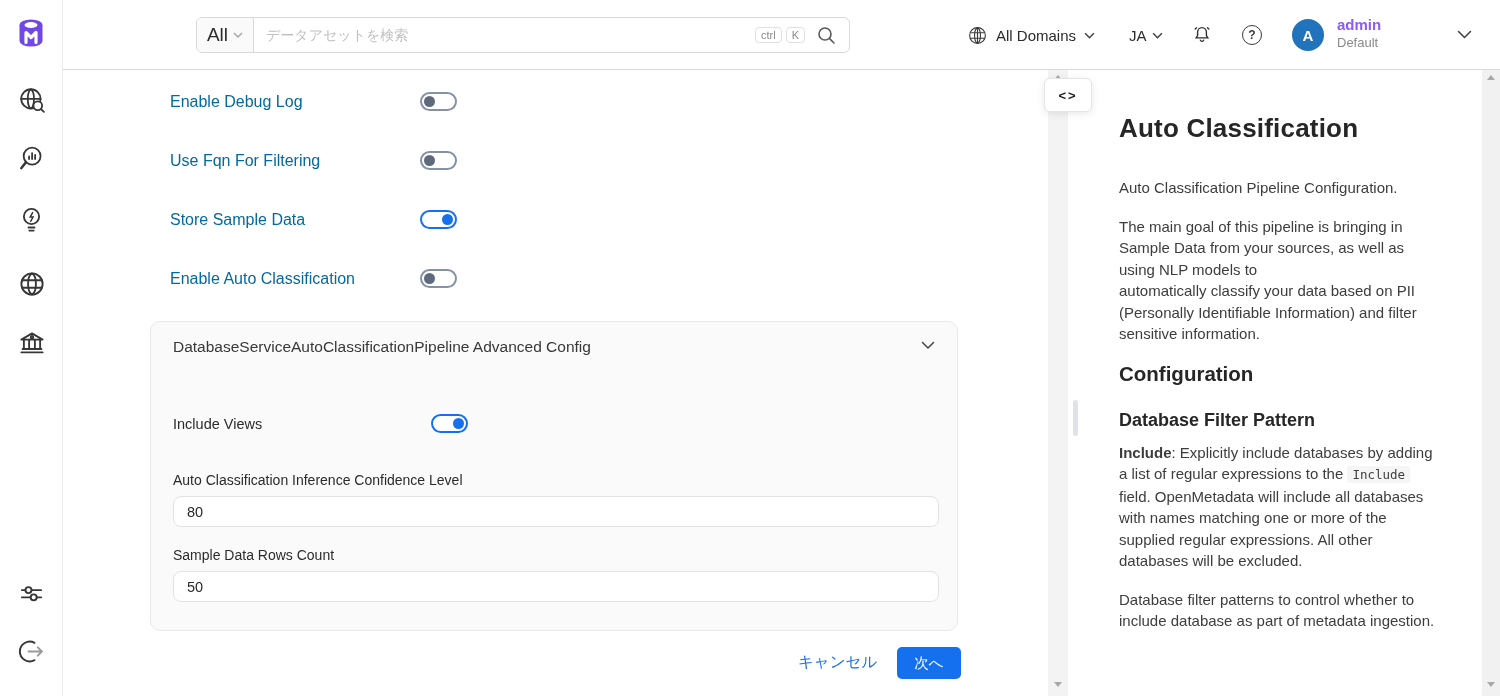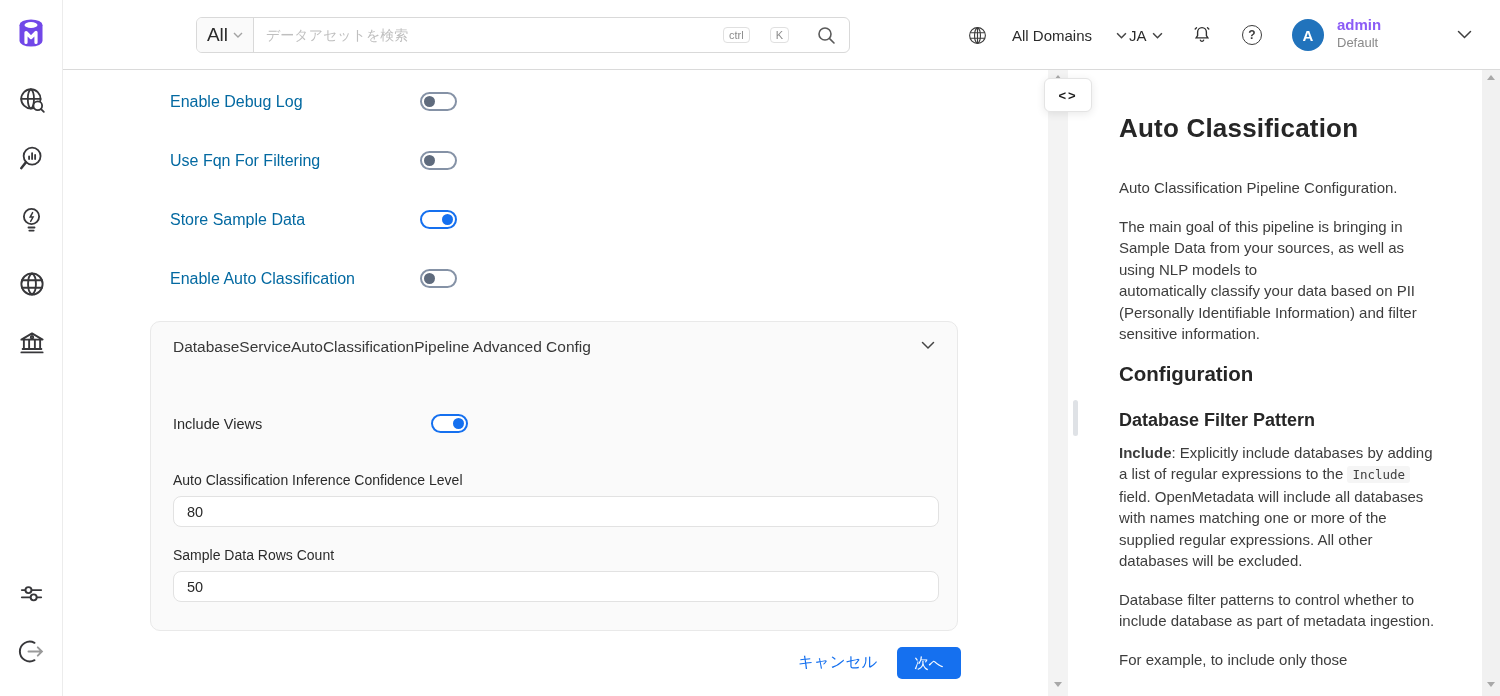--- a/index.html
+++ b/index.html
@@ -23,24 +23,24 @@
   .search-bar { position:absolute; left:133px; top:17px; width:654px; height:36px;
     border:1px solid #d9d9d9; border-radius:6px; background:#fff;
     display:flex; align-items:center; }
   .search-scope { width:57px; height:34px; border-right:1px solid #d9d9d9; background:#fafafa;
     border-radius:5px 0 0 5px; display:flex; align-items:center; justify-content:center;
     gap:5px; font-size:19px; color:#2b2b2b; cursor:pointer; }
   .search-input { flex:1; height:100%; border:none; outline:none; background:transparent;
     font-size:14px; padding:0 12px; color:#292929; font-family:"Liberation Sans",sans-serif; }
   .search-input::placeholder { color:#bfbfbf; }
   .kbd { font-size:11px; color:#8c8c8c; border:1px solid #e0e0e0; border-radius:4px;
-    background:#fff; padding:1px 5px; margin-right:20px; }
+    background:#fff; padding:1px 5px; margin-right:4px; }
   .search-glyph { margin:0 13px 0 8px; cursor:pointer; }
   .hdr-item { position:absolute; top:0; height:70px; display:flex; align-items:center;
-    gap:24px; font-size:15px; color:#2b2b2b; cursor:pointer; }
+    gap:8px; font-size:15px; color:#2b2b2b; cursor:pointer; }
   .domains-btn { left:904px; }
   .lang-btn { left:1066px; gap:5px; }
   .bell-btn { left:1128px; } .help-btn { left:1179px; }
   .help-circle { width:20px; height:20px; border:1.6px solid #3c3c3c; border-radius:50%;
     display:flex; align-items:center; justify-content:center; font-size:12px; color:#3c3c3c; font-weight:bold; }
   .avatar { position:absolute; left:1229px; top:19px; width:32px; height:32px; border-radius:50%;
     background:#2173bc; color:#fff; font-size:15px; font-weight:bold;
     display:flex; align-items:center; justify-content:center; cursor:pointer; }
   .user-info { position:absolute; left:1274px; top:15px; line-height:1.3; cursor:pointer; }
   .user-name { font-size:15px; font-weight:bold; color:#8b5cf6; }
@@ -285,21 +285,20 @@
 
   <aside class="doc-panel">
     <h1>Auto Classification</h1>
     <p>Auto Classification Pipeline Configuration.</p>
     <p class="pre-line">The main goal of this pipeline is bringing in Sample Data from your sources, as well as using NLP models to
 automatically classify your data based on PII (Personally Identifiable Information) and filter sensitive information.</p>
     <h2>Configuration</h2>
     <h3>Database Filter Pattern</h3>
     <p><b>Include</b><span>: Explicitly include databases by adding a list of regular expressions to the </span><code class="doc-code">Include</code><span> field. OpenMetadata will include all databases with names matching one or more of the supplied regular expressions. All other databases will be excluded.</span></p>
     <p>Database filter patterns to control whether to include database as part of metadata ingestion.</p>
-    <p>For example, to include only those</p>
   </aside>
 
   <div class="right-scrollbar">
     <div class="arr up"></div>
     <div class="arr down"></div>
   </div>
 
 </div>
 
 </body></html>

